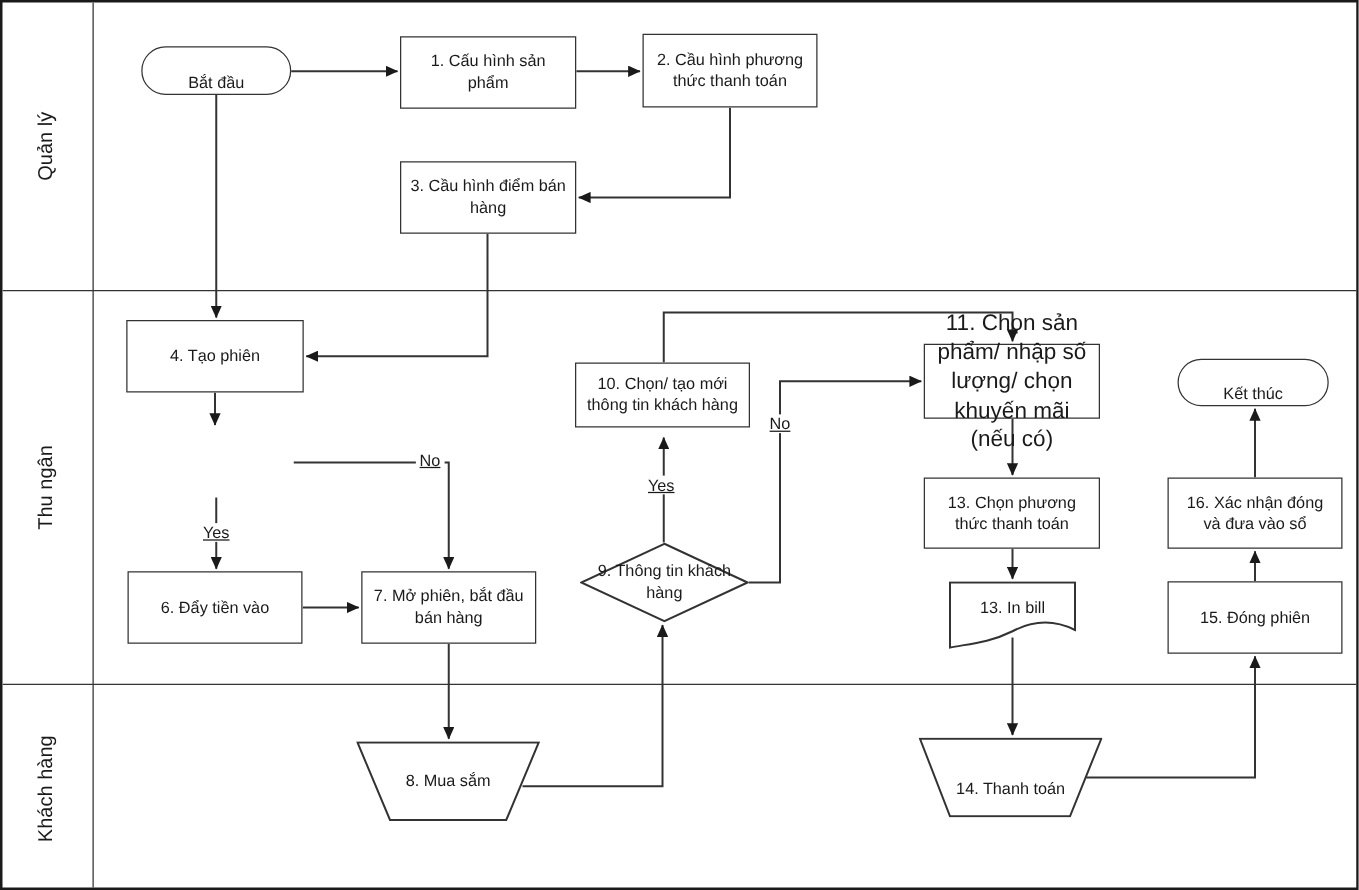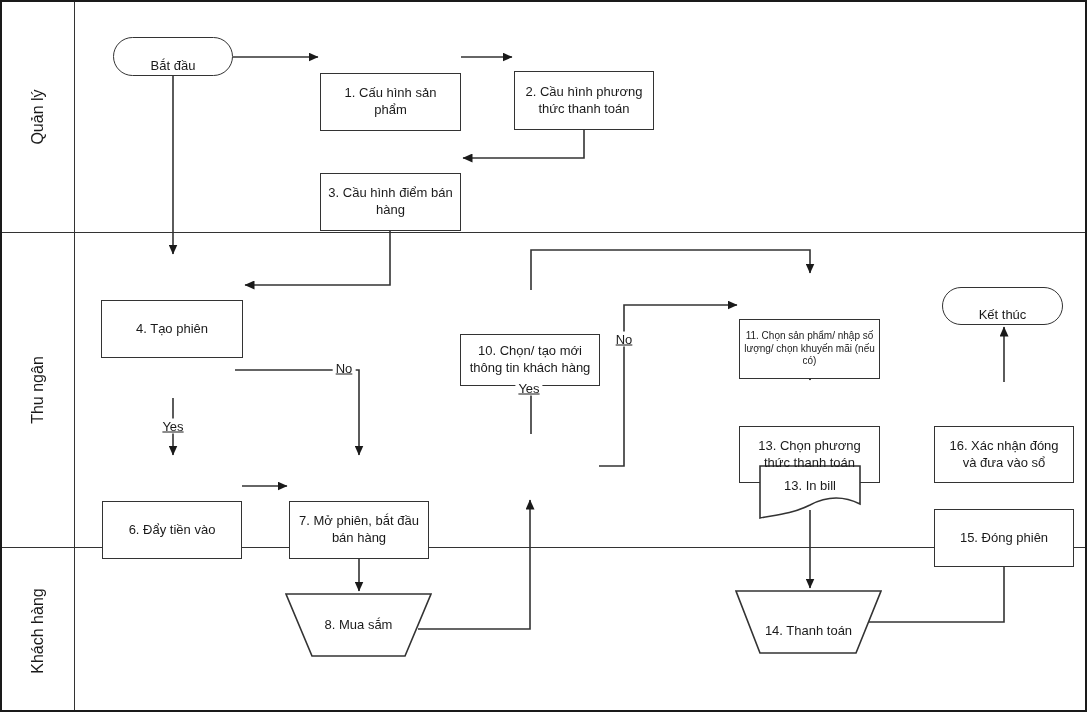--- a/index.html
+++ b/index.html
@@ -11,21 +11,21 @@
   .lane-divider { position:absolute; left:0; width:1087px; height:0; border-top:1.5px solid #333; }
   .label-col-divider { position:absolute; top:0; left:72px; width:0; height:712px; border-left:1.5px solid #333; }
   .lane-label { position:absolute; left:0; width:72px; display:flex; align-items:center; justify-content:center; }
   .lane-label span { transform:rotate(-90deg); white-space:nowrap; font-size:16px; }
   .connectors { position:absolute; left:0; top:0; pointer-events:none; }
   .node {
     position:absolute; box-sizing:border-box;
     display:flex; align-items:center; justify-content:center;
     text-align:center; font-size:13px; line-height:1.28;
   }
-  .rect    { border:1.6px solid #333; background:#fff; padding:2px 3px;margin-top:44px; }
+  .rect    { border:1.6px solid #333; background:#fff; padding:2px 3px; }
   .stadium { border:1.6px solid #333; background:#fff; border-radius:20px;align-items:flex-end; }
   .shape-svg { position:absolute; left:0; top:0; }
   .shape-text { position:relative; z-index:2; padding:0 4px; }
   .edge-label {
     position:absolute; transform:translate(-50%,-50%);
     background:#fff; font-size:13px; padding:0 3px; z-index:3;text-decoration:underline;
   }
 </style>
 </head>
 <body>
@@ -98,26 +98,32 @@
 
 
   <div class="node rect" style="left:100px; top:455px; width:140px; height:58px">
     <span class="shape-text">6. Đẩy tiền vào</span>
   </div>
 
   <div class="node rect" style="left:287px; top:455px; width:140px; height:58px">
     <span class="shape-text">7. Mở phiên, bắt đầu bán hàng</span>
   </div>
 
+  <div class="node" style="left:462px; top:432px; width:135px; height:64px">
+    <svg class="shape-svg" width="135" height="64">
+      <polygon points="67.5,1 134,32 67.5,63 1,32" fill="#fff" stroke="#333" stroke-width="1.6"></polygon>
+    </svg>
+    <span class="shape-text" style="width:110px">9. Thông tin khách hàng</span>
+  </div>
 
   <div class="node rect" style="left:458px; top:288px; width:140px; height:52px">
     <span class="shape-text">10. Chọn/ tạo mới thông tin khách hàng</span>
   </div>
 
-  <div class="node rect" style="left:737px; top:273px; width:141px; height:60px; font-size:10px">
+  <div class="node rect" style="left:737px; top:273px; width:141px; height:60px; font-size:18px">
     <span class="shape-text" style="padding:0 1px">11. Chọn sản phẩm/ nhập số lượng/ chọn khuyến mãi (nếu có)</span>
   </div>
 
   <div class="node rect" style="left:737px; top:380px; width:141px; height:57px">
     <span class="shape-text">13. Chọn phương thức thanh toán</span>
   </div>
 
   <div class="node" style="left:757px; top:463px; width:102px; height:55px; align-items:flex-start">
     <svg class="shape-svg" width="102" height="55">
       <path d="M1,1 L101,1 L101,39 C85,31 68,31 51,40 C33,49 17,50 1,53 Z" fill="#fff" stroke="#333" stroke-width="1.6"></path>

